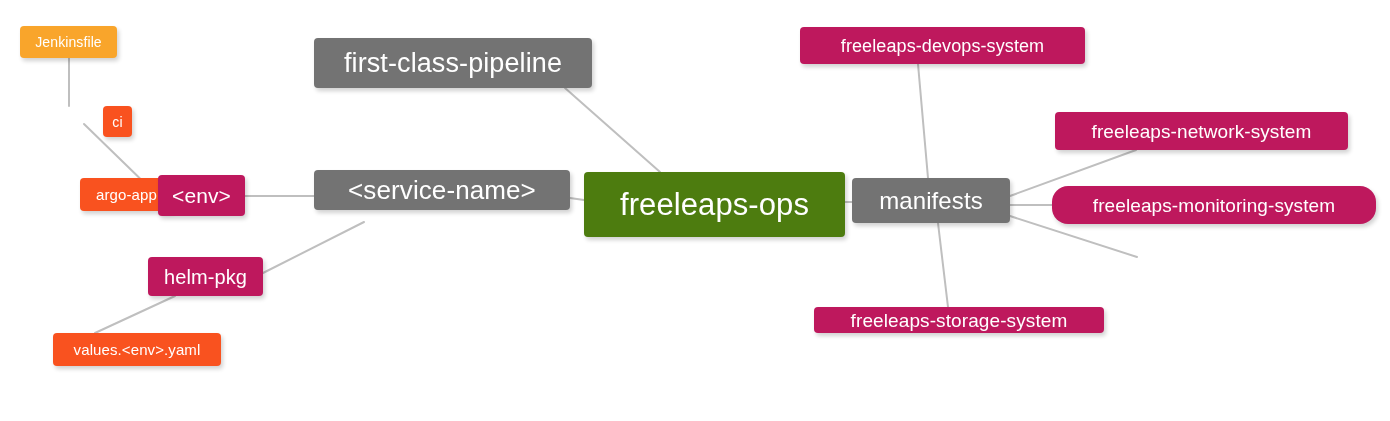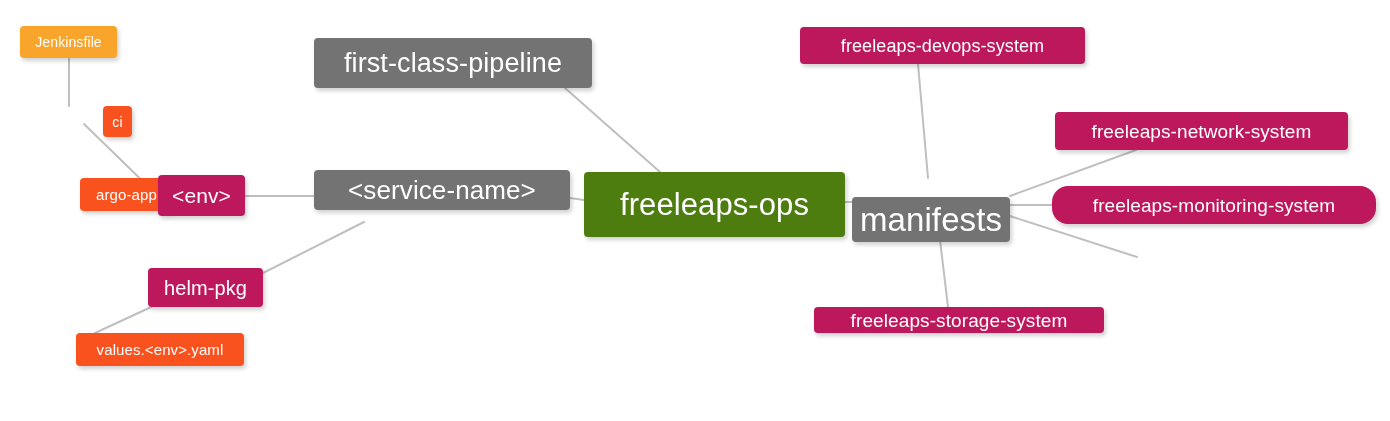--- a/index.html
+++ b/index.html
@@ -64,23 +64,23 @@
       <line x1="928" y1="178" x2="918" y2="64" stroke="#bfbfbf" stroke-width="2" stroke-linecap="round"></line>
       <line x1="1010" y1="196" x2="1136" y2="150" stroke="#bfbfbf" stroke-width="2" stroke-linecap="round"></line>
       <line x1="1010" y1="205" x2="1052" y2="205" stroke="#bfbfbf" stroke-width="2" stroke-linecap="round"></line>
       <line x1="1010" y1="216" x2="1137" y2="257" stroke="#bfbfbf" stroke-width="2" stroke-linecap="round"></line>
       <line x1="938" y1="223" x2="948" y2="307" stroke="#bfbfbf" stroke-width="2" stroke-linecap="round"></line>
     </svg>
 <div class="node n-orange" style="left: 20px; top: 26px; width: 97px; height: 32px; font-size: 14px;">Jenkinsfile</div>
     <div class="node n-red" style="left: 55px; top: 106px; width: 29px; height: 31px; font-size: 14px;">ci</div>
     <div class="node n-red" style="left: 32px; top: 178px; width: 93px; height: 33px; font-size: 15px;">argo-app</div>
     <div class="node n-green" style="left: 158px; top: 175px; width: 87px; height: 41px; font-size: 21px;">&lt;env&gt;</div>
-    <div class="node n-green" style="left: 148px; top: 268px; width: 115px; height: 39px; font-size: 20px;">helm-pkg</div>
-    <div class="node n-red" style="left: 28px; top: 333px; width: 168px; height: 33px; font-size: 15px;">values.&lt;env&gt;.yaml</div>
+    <div class="node n-green" style="left: 148px; top: 257px; width: 115px; height: 39px; font-size: 20px;">helm-pkg</div>
+    <div class="node n-red" style="left: 5px; top: 333px; width: 168px; height: 33px; font-size: 15px;">values.&lt;env&gt;.yaml</div>
     <div class="node n-blue" style="left: 314px; top: 38px; width: 278px; height: 50px; font-size: 27px;">first-class-pipeline</div>
     <div class="node n-blue" style="left: 314px; top: 170px; width: 256px; height: 40px; font-size: 26px;">&lt;service-name&gt;</div>
     <div class="node n-root" style="left: 584px; top: 172px; width: 261px; height: 65px; font-size: 31px;">freeleaps-ops</div>
-    <div class="node n-blue" style="left: 852px; top: 178px; width: 158px; height: 45px; font-size: 33px; margin-top: 19px;">manifests</div>
+    <div class="node n-blue" style="left: 852px; top: 178px; width: 158px; height: 45px; font-size: 24px;">manifests</div>
     <div class="node n-green" style="left: 800px; top: 27px; width: 285px; height: 37px; font-size: 18px;">freeleaps-devops-system</div>
     <div class="node n-green" style="left: 1055px; top: 112px; width: 293px; height: 38px; font-size: 19px;">freeleaps-network-system</div>
     <div class="node n-green" style="left: 1052px; top: 186px; width: 324px; height: 38px; font-size: 19px; border-radius: 16px;">freeleaps-monitoring-system</div>
     <div class="node n-green" style="left: 814px; top: 307px; width: 290px; height: 26px; font-size: 19px;">freeleaps-storage-system</div>
   </div>
 
 </body></html>

